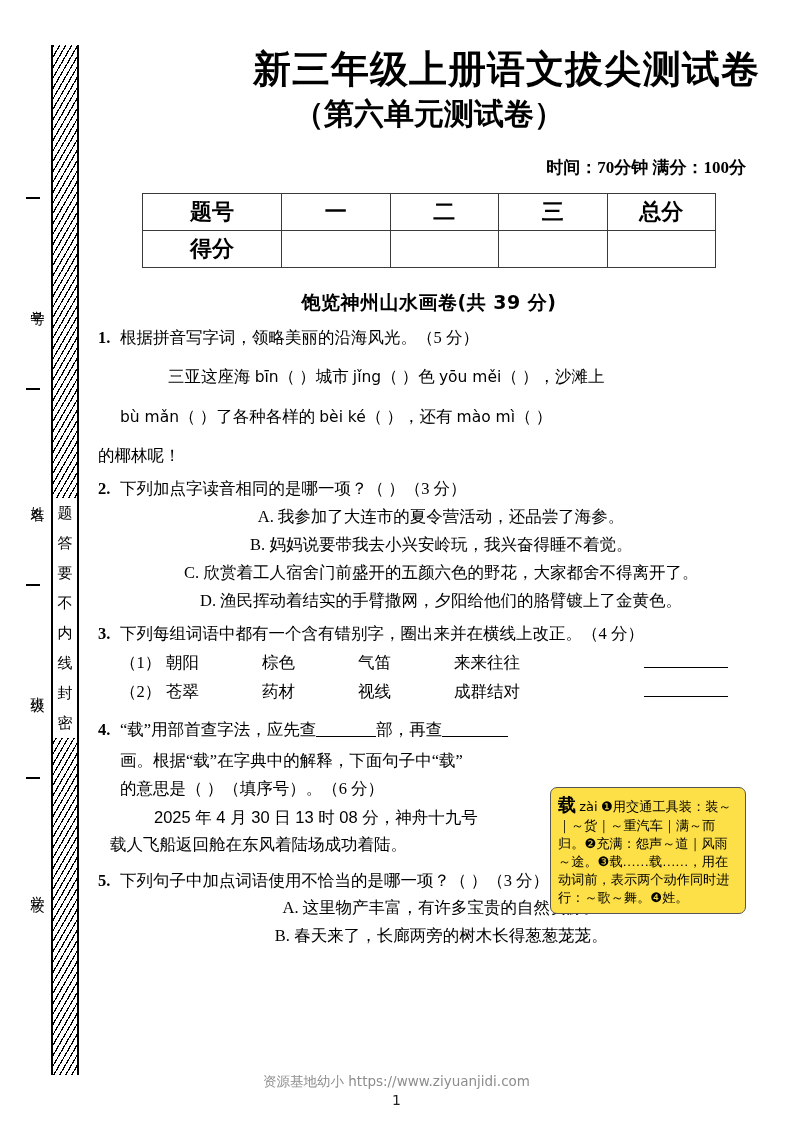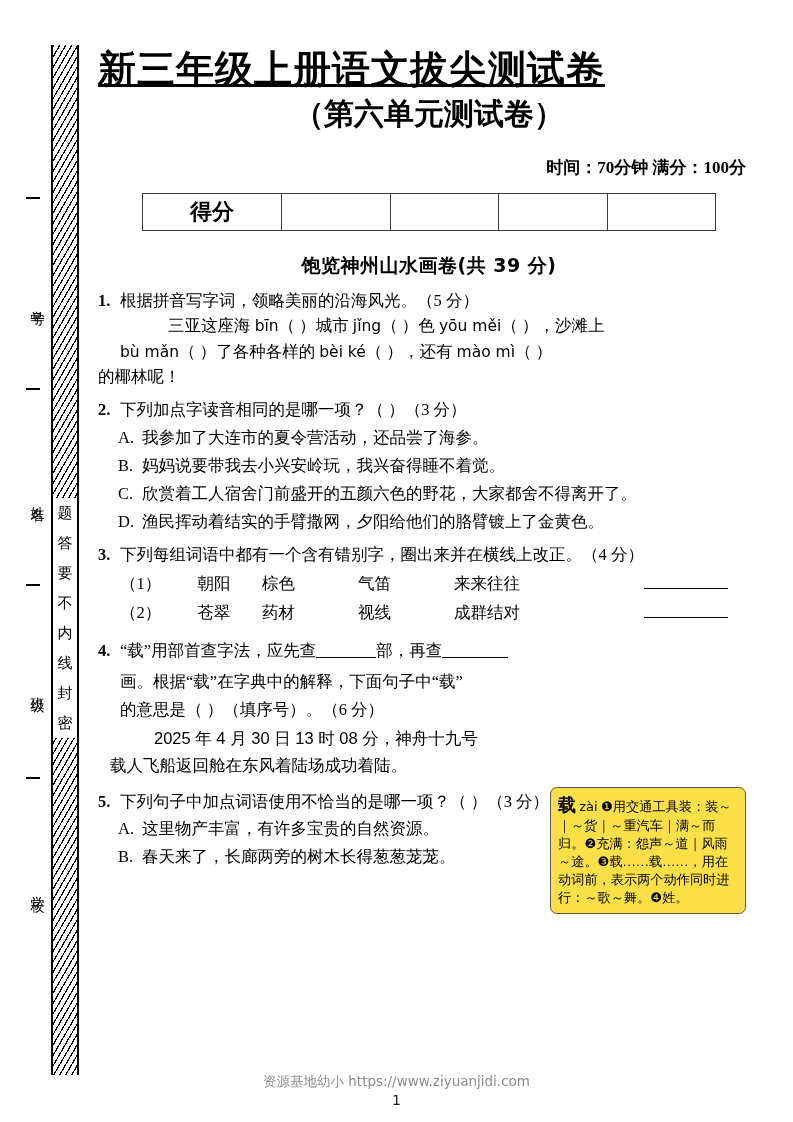--- a/index.html
+++ b/index.html
@@ -79,28 +79,27 @@
   
   #content {
     position: absolute;
     left: 98px;
     top: 0;
     width: 662px;
     height: 1122px;
   }
 
   .title-main {
-    text-align: left;
+    text-align: right;
     font-size: 38px;
     font-weight: bold;
     letter-spacing: 1px;
     margin-top: 48px;
     font-family: "DejaVu Sans", "Liberation Sans", sans-serif;
     line-height: 1.15;
-    text-decoration: underline;
   }
   .title-sub {
     text-align: center;
     font-size: 30px;
     font-weight: bold;
     margin-top: 4px;
     font-family: "DejaVu Sans", "Liberation Sans", sans-serif;
     line-height: 1.2;
   }
   .meta-line {
@@ -163,53 +162,54 @@
   .q-body {
     margin-left: 22px;
     font-family: "Liberation Serif", "DejaVu Serif", serif;
   }
   .opt {
     margin-top: 4px;
     margin-left: 20px;
     font-size: 16.5px;
     line-height: 1.45;
     font-family: "Liberation Serif", "DejaVu Serif", serif;
+    text-align: center;
   }
   .opt-letter {
     display: inline-block;
     width: 24px;
     font-family: "Liberation Serif", "DejaVu Serif", serif;
   }
   .pinyin {
     font-family: "DejaVu Sans", "Liberation Sans", sans-serif;
     font-size: 15.5px;
   }
   .ul-blank {
     display: inline-block;
     border-bottom: 1.2px solid #000;
     height: 1em;
     vertical-align: -2px;
   }
   .w60 { width: 60px; }
   .w66 { width: 66px; }
 
-  .q1-line { margin-top: 2px; }
+  .q1-line { margin-top: 16px; }
   .q1-indent { text-indent: 48px; }
 
   
   .wordrow {
     margin-left: 22px;
     margin-top: 5px;
     display: flex;
     align-items: baseline;
     font-size: 16.5px;
     font-family: "Liberation Serif", "DejaVu Serif", serif;
   }
   .wordrow .wg-no { width: 46px; flex: 0 0 46px; }
-  .wordrow .wg-1 { width: 96px; flex: 0 0 96px; text-align: center; }
+  .wordrow .wg-1 { width: 96px; flex: 0 0 96px; }
   .wordrow .wg-2 { width: 96px; flex: 0 0 96px; }
   .wordrow .wg-3 { width: 126px; flex: 0 0 126px; }
   .wordrow .wg-line {
     flex: 0 0 84px;
     border-bottom: 1.2px solid #000;
     height: 1em;
     margin-left: 64px;
   }
 
   
@@ -295,20 +295,27 @@
   <div class="info-label" style="top:885px;">学校</div>
 
   <div id="content">
 
     <div class="title-main">新三年级上册语文拔尖测试卷</div>
     <div class="title-sub">（第六单元测试卷）</div>
     <div class="meta-line">时间：70分钟  满分：100分</div>
 
     <table class="score-table">
       <tbody>
+          <tr>
+        <td class="lbl">题号</td>
+        <td>一</td>
+        <td>二</td>
+        <td>三</td>
+        <td>总分</td>
+      </tr>
       <tr>
         <td class="lbl">得分</td>
         <td></td>
         <td></td>
         <td></td>
         <td></td>
       </tr>
     </tbody>
       </table>
 

